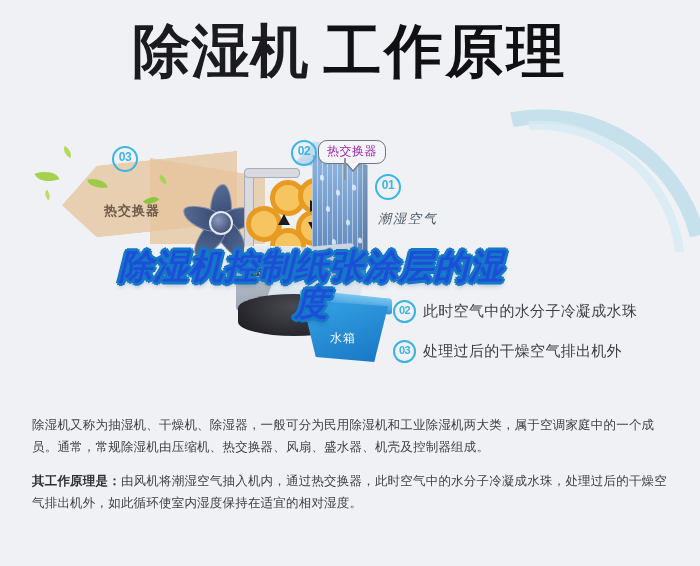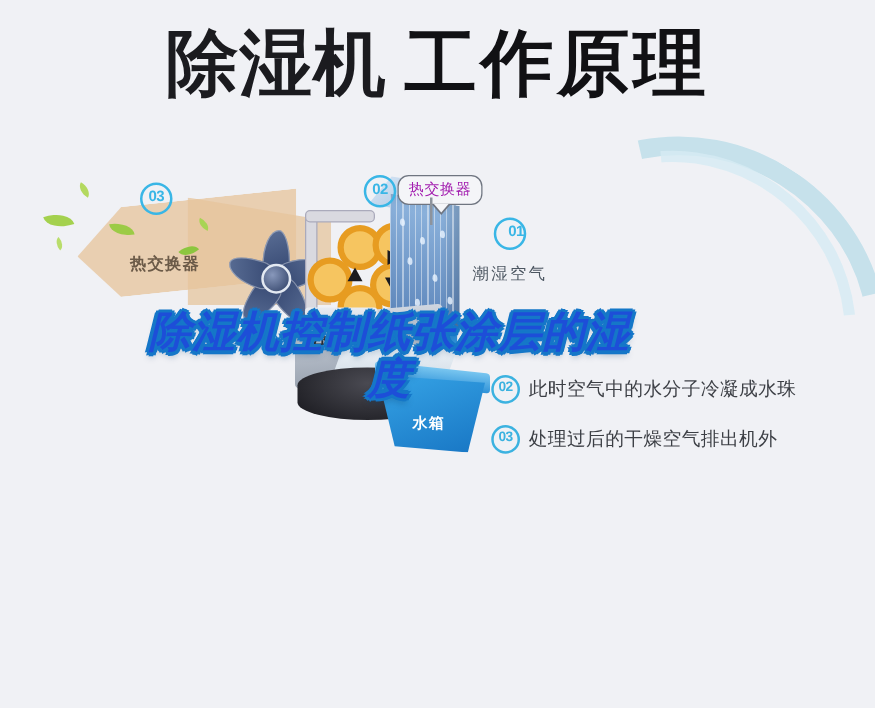--- a/index.html
+++ b/index.html
@@ -327,42 +327,42 @@
     background: linear-gradient(180deg, #79c6f0, #2f92d8);
     transform: skewY(6deg);
     border-radius: 3px;
   }
   .tank-label {
     position: absolute;
     left: 330px;
     top: 212px;
     font-size: 12px;
     color: #ffffff;
-    font-weight: bold;
+    font-weight: normal;
     letter-spacing: 1px;
   }
 
   
   .marker {
     position: absolute;
     width: 22px;
     height: 22px;
     border-radius: 50%;
     border: 2px solid #39b6e6;
     color: #39b6e6;
     font-size: 12px;
     font-weight: bold;
     line-height: 19px;
     text-align: center;
     background: transparent;
     letter-spacing: -.5px;
   }
   .marker.m03 { left: 112px; top: 28px; }
   .marker.m02 { left: 291px; top: 22px; }
-  .marker.m01 { left: 395px; top: 56px; text-align: right; }
+  .marker.m01 { left: 375px; top: 56px; }
 
   
   .bubble {
     position: absolute;
     left: 318px;
     top: 22px;
     padding: 2px 8px 3px;
     border: 1px solid #6f7580;
     border-radius: 9px;
     background: #f4f5f8;
@@ -401,20 +401,21 @@
   }
 
   
   .humid-label {
     position: absolute;
     left: 378px;
     top: 92px;
     font-size: 13px;
     color: #4b5560;
     letter-spacing: 2px;
+    font-style: italic;
   }
 
   
   .overlay-title {
     position: absolute;
     left: 16px;
     top: 248px;
     width: 591px;
     text-align: center;
     font-size: 34px;
@@ -573,14 +574,18 @@
     <div class="legend-row">
       <div class="legend-num">02</div>
       <div class="legend-text">此时空气中的水分子冷凝成水珠</div>
     </div>
     <div class="legend-row">
       <div class="legend-num">03</div>
       <div class="legend-text">处理过后的干燥空气排出机外</div>
     </div>
   </div>
 
+  <div class="copy">
+    <p>除湿机又称为抽湿机、干燥机、除湿器，一般可分为民用除湿机和工业除湿机两大类，属于空调家庭中的一个成员。通常，常规除湿机由压缩机、热交换器、风扇、盛水器、机壳及控制器组成。</p>
+    <p class="second"><b>其工作原理是：</b><span>由风机将潮湿空气抽入机内，通过热交换器，此时空气中的水分子冷凝成水珠，处理过后的干燥空气排出机外，如此循环使室内湿度保持在适宜的相对湿度。</span></p>
+  </div>
 
 </div>
 
 </body></html>

